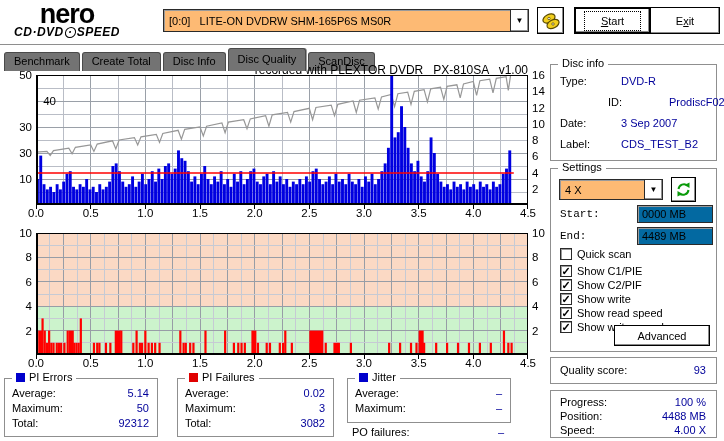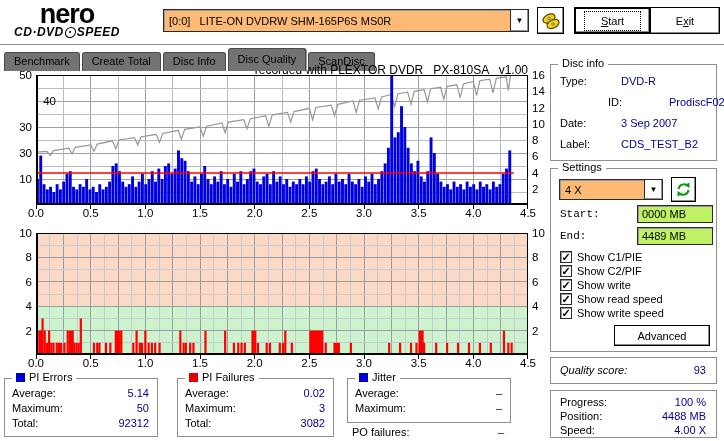--- a/index.html
+++ b/index.html
@@ -51,28 +51,28 @@
   #disc-info-box { left:550px; top:64px; width:167px; height:97px; }
   .inforow { position:absolute; left:9px; right:6px; height:14px; }
   .inforow .lab { position:absolute; left:0; }
   .inforow .val { position:absolute; left:61px; }
 
   #settings-box { left:550px; top:168px; width:167px; height:184px; }
   #speed-combo { left:8px; top:10px; width:104px; height:21px; position:absolute; }
   #refresh-button { position:absolute; left:120px; top:8px; width:25px; height:25px; }
   .fieldrow { position:absolute; left:9px; right:6px; height:18px; }
   .fieldrow .lab { position:absolute; left:0; top:3px;font-family:Liberation Mono, monospace; }
-  .fieldrow .inp { position:absolute; left:77px; top:0; width:76px; height:18px; background:#bef264; border:1px solid #2a2a2a; box-shadow:inset 1px 1px 0 #9a9a9a; padding:2px 4px; }
+  .fieldrow .inp { position:absolute; left:77px; top:0; width:76px; height:18px; background:#0369a1; border:1px solid #2a2a2a; box-shadow:inset 1px 1px 0 #9a9a9a; padding:2px 4px; }
   #checkbox-list { position:absolute; left:9px; top:78px; right:4px; }
   .cbrow { display:flex; align-items:center; gap:5px; height:14px; }
   .cbbox { width:12px; height:12px; border:1px solid #2a2a2a; box-shadow:inset 1px 1px 0 #9a9a9a; background:#fff; font-size:11px; line-height:10px; text-align:center; font-weight:bold; }
   #advanced-button { position:absolute; right:6px; bottom:5px; width:96px; height:21px; }
 
   #quality-box { left:550px; top:357px; width:167px; height:27px; }
-  #quality-box .lab { position:absolute; left:9px; top:6px;font-style:italic; }
+  #quality-box .lab { position:absolute; left:9px; top:6px; }
   #quality-box .val { position:absolute; right:10px; top:6px; }
 
   #progress-box { left:550px; top:390px; width:167px; height:48px; }
   .prow { position:absolute; left:9px; right:10px; height:14px; }
   .prow .lab { position:absolute; left:0; }
   .prow .val { position:absolute; right:0; }
 
   
   .statbox { top:378px; height:59px; }
   #jitter-box { height:45px; }
@@ -488,20 +488,24 @@
   </div>
   <div class="fieldrow" style="top:36px;">
     <span class="lab">Start:</span>
     <span class="inp">0000 MB</span>
   </div>
   <div class="fieldrow" style="top:58px;">
     <span class="lab">End:</span>
     <span class="inp">4489 MB</span>
   </div>
   <div id="checkbox-list">
+      <div class="cbrow">
+        <span class="cbbox"></span>
+        <span>Quick scan</span>
+      </div>
       <div class="cbrow" style="margin-top: 3px;">
         <span class="cbbox">✓</span>
         <span>Show C1/PIE</span>
       </div>
       <div class="cbrow">
         <span class="cbbox">✓</span>
         <span>Show C2/PIF</span>
       </div>
       <div class="cbrow">
         <span class="cbbox">✓</span>

